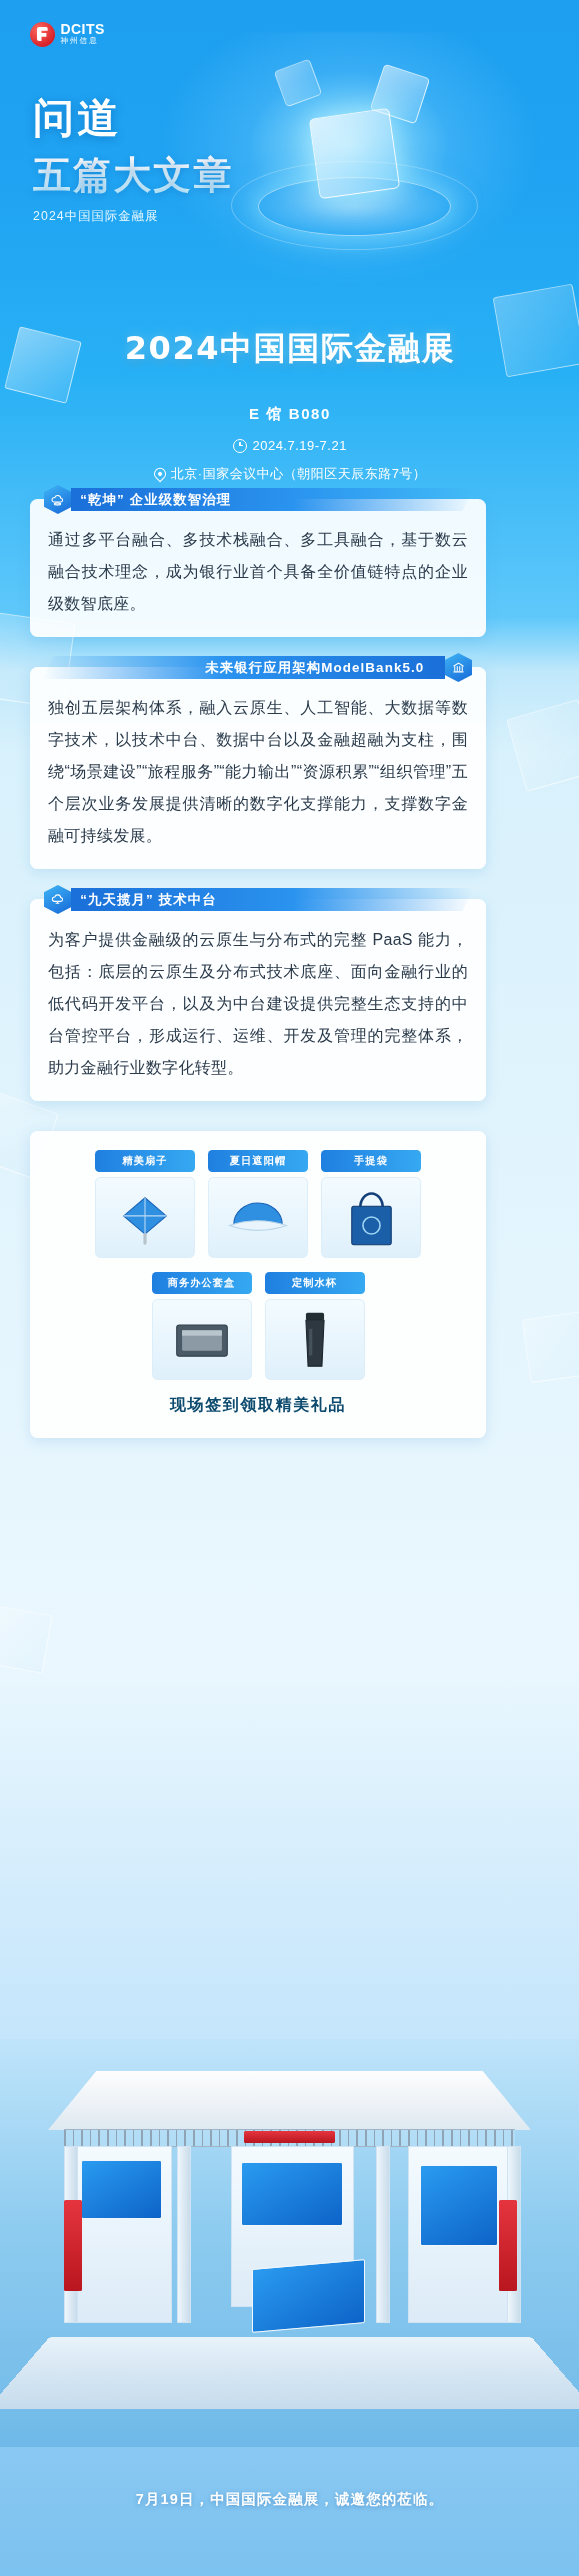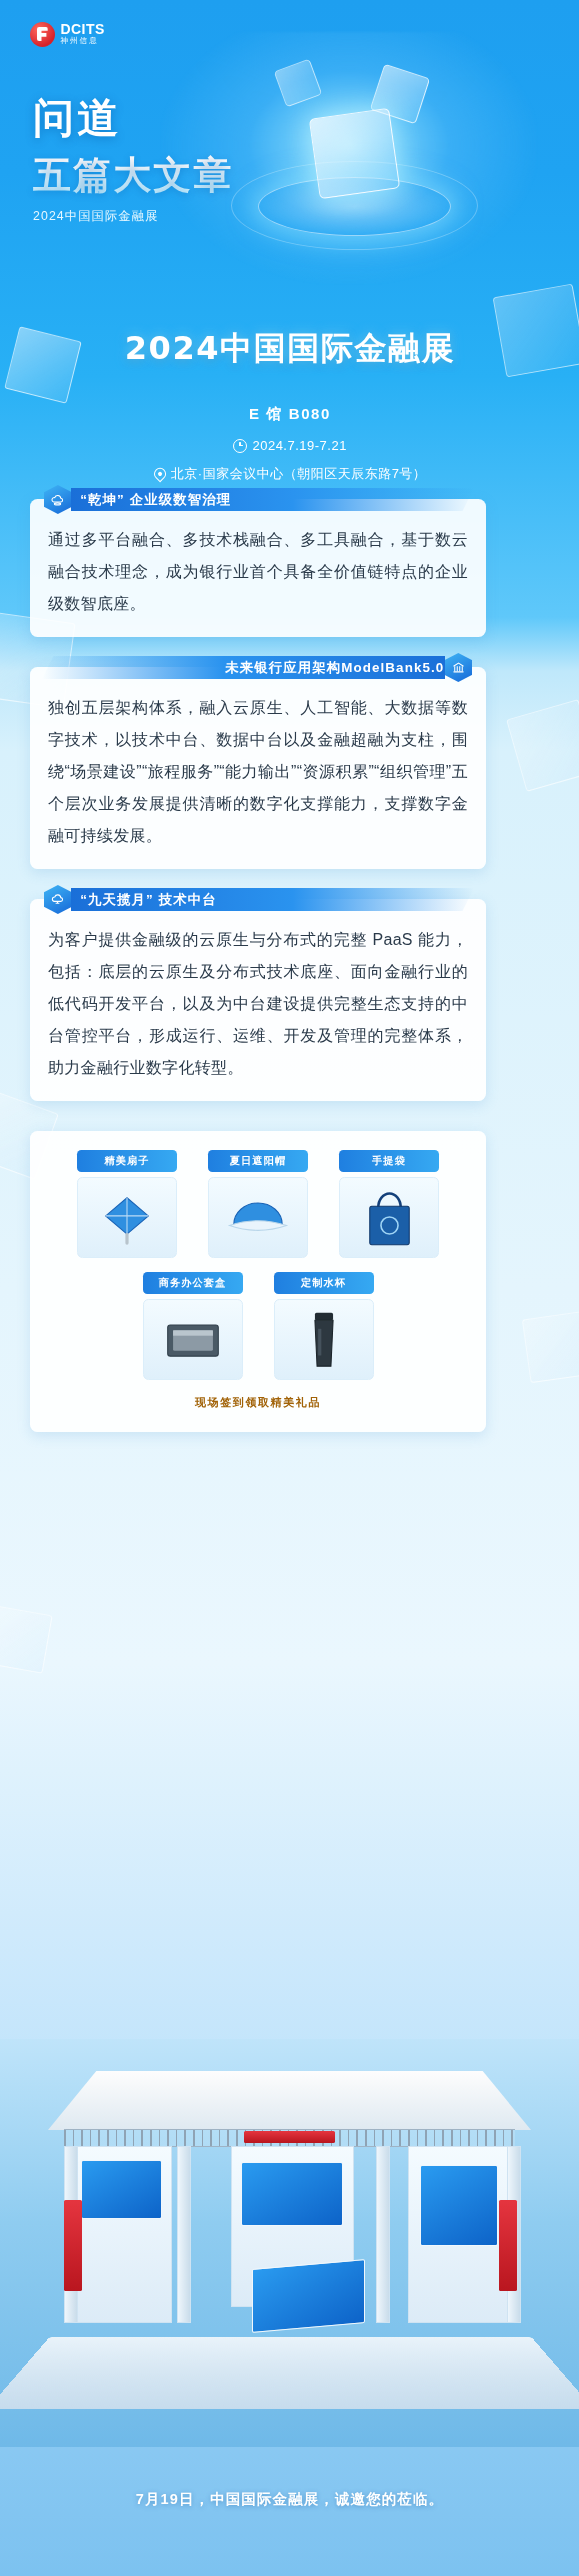--- a/index.html
+++ b/index.html
@@ -204,64 +204,64 @@
   .head-bar {
     flex: 1; height: 23.6px;
     background: linear-gradient(90deg, #1a6fd8 0%, #2a93ef 55%, rgba(42,147,239,0.0) 100%);
     display: flex; align-items: center;
     padding-left: 9.7px;
     color: #fff; font-size: 13.4px; font-weight: bold; letter-spacing: 1.1px;
     clip-path: polygon(0 0, 100% 0, calc(100% - 11.8px) 100%, 0 100%);
     margin-left: -3.2px;
   }
   .head-bar.right {
-    justify-content: flex-end; padding-right: 1px; padding-left: 0;
+    justify-content: flex-end; padding-right: 21px; padding-left: 0;
     background: linear-gradient(270deg, #1a6fd8 0%, #2a93ef 55%, rgba(42,147,239,0.0) 100%);
     clip-path: polygon(11.8px 0, 100% 0, 100% 100%, 0 100%);
     margin-left: 0; margin-right: -3.2px;
   }
   .card-head.rtl { flex-direction: row-reverse; }
   .card-body {
     font-size: 16px; line-height: 2.0;
     color: #2a3a4a; text-align: justify;
     letter-spacing: 0.3px;
   }
 
   
   .gift-card {
     position: relative;
     margin: 5.4px 30px 0 30px;
     background: rgba(255,255,255,0.92);
     border-radius: 7.5px;
     box-shadow: 0 3.2px 13px rgba(70,150,210,0.18);
     padding: 19.3px 18px 21.5px 18px;
   }
-  .gift-row { display: flex; justify-content: center; gap: 31px; margin-bottom: 14px; }
+  .gift-row { display: flex; justify-content: center; gap: 13px; margin-bottom: 14px; }
   .gift {
     width: 100px;
   }
   .gift-label {
     height: 21.5px; border-radius: 4.3px;
     background: linear-gradient(90deg, #1f7fe0, #36a9f2);
     color: #fff; font-size: 10.2px; font-weight: bold;
     display: flex; align-items: center; justify-content: center;
     letter-spacing: 1.1px;
     margin-bottom: 5.4px;
   }
   .gift-img {
     height: 81px; border-radius: 5.4px;
     background: linear-gradient(180deg, #f3fbff, #dff0fb);
     border: 0.5px solid #dbeefa;
     display: flex; align-items: center; justify-content: center;
     overflow: hidden;
   }
   .gift-cta {
     text-align: center;
-    font-size: 11px; font-weight: bold; letter-spacing: 1.6px;
-    color: #a16207;
+    font-size: 16px; font-weight: bold; letter-spacing: 1.6px;
+    color: #0c4a6e;
     margin-top: 15px;
   }
 
   
   .booth-photo {
     position: absolute; left: 0; top: 2039px;
     width: 580px; height: 408px;
     background: linear-gradient(180deg, #bfe4fa 0%, #8fccf0 45%, #6fb9e8 100%);
     overflow: hidden;
   }

